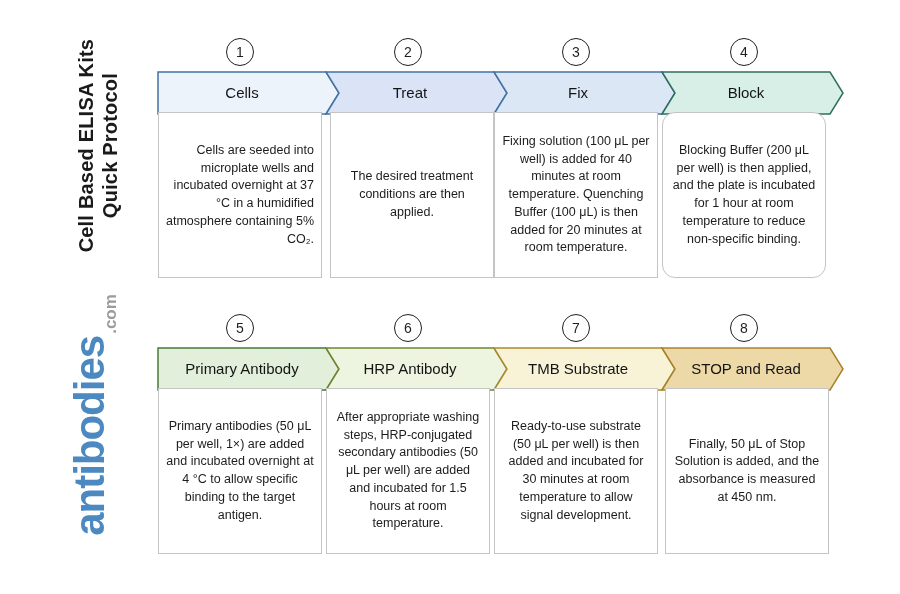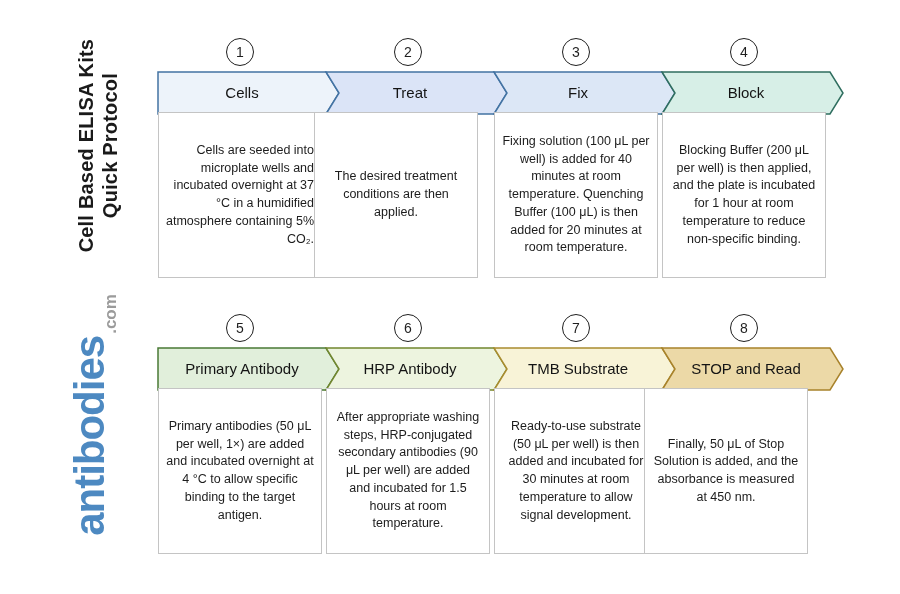--- a/index.html
+++ b/index.html
@@ -116,27 +116,27 @@
   <path d="M505,1 H673 L686,22 L673,43 H505 L518,22 Z" fill="#d7efe7" stroke="#2f6e5f"></path>
   <text x="85" y="27">Cells</text>
   <text x="253" y="27">Treat</text>
   <text x="421" y="27">Fix</text>
   <text x="589" y="27">Block</text>
 </svg>
 
 <div class="box" style="left:158px; top:112px;text-align:right;">
   <p>Cells are seeded into microplate wells and incubated overnight at 37 °C in a humidified atmosphere containing 5% CO₂.</p>
 </div>
-<div class="box" style="left:314px; top:112px;text-align:center;">
+<div class="box" style="left:330px; top:112px;text-align:center;">
   <p>The desired treatment conditions are then applied.</p>
 </div>
 <div class="box" style="left:494px; top:112px;">
   <p>Fixing solution (100 μL per well) is added for 40 minutes at room temperature. Quenching Buffer (100 μL) is then added for 20 minutes at room temperature.</p>
 </div>
-<div class="box" style="left:662px; top:112px;">
+<div class="box" style="left:662px; top:112px;border-radius:13px;">
   <p>Blocking Buffer (200 μL per well) is then applied, and the plate is incubated for 1 hour at room temperature to reduce non-specific binding.</p>
 </div>
 
 <div class="circle" style="left:226px; top:314px;">
     <span>5</span>
   </div>
 <div class="circle" style="left:394px; top:314px;">
     <span>6</span>
   </div>
 <div class="circle" style="left:562px; top:314px;">
@@ -154,20 +154,20 @@
   <text x="85" y="27">Primary Antibody</text>
   <text x="253" y="27">HRP Antibody</text>
   <text x="421" y="27">TMB Substrate</text>
   <text x="589" y="27">STOP and Read</text>
 </svg>
 
 <div class="box" style="left:158px; top:388px;">
   <p>Primary antibodies (50 μL per well, 1×) are added and incubated overnight at 4 °C to allow specific binding to the target antigen.</p>
 </div>
 <div class="box" style="left:326px; top:388px;">
-  <p>After appropriate washing steps, HRP-conjugated secondary antibodies (90 μL per well) are added and incubated for 1.5 hours at room temperature.</p>
+  <p>After appropriate washing steps, HRP-conjugated secondary antibodies (50 μL per well) are added and incubated for 1.5 hours at room temperature.</p>
 </div>
 <div class="box" style="left:494px; top:388px;">
   <p>Ready-to-use substrate (50 μL per well) is then added and incubated for 30 minutes at room temperature to allow signal development.</p>
 </div>
-<div class="box" style="left:644px; top:388px;">
+<div class="box" style="left:665px; top:388px;">
   <p>Finally, 50 μL of Stop Solution is added, and the absorbance is measured at 450 nm.</p>
 </div>
 
 </body></html>

